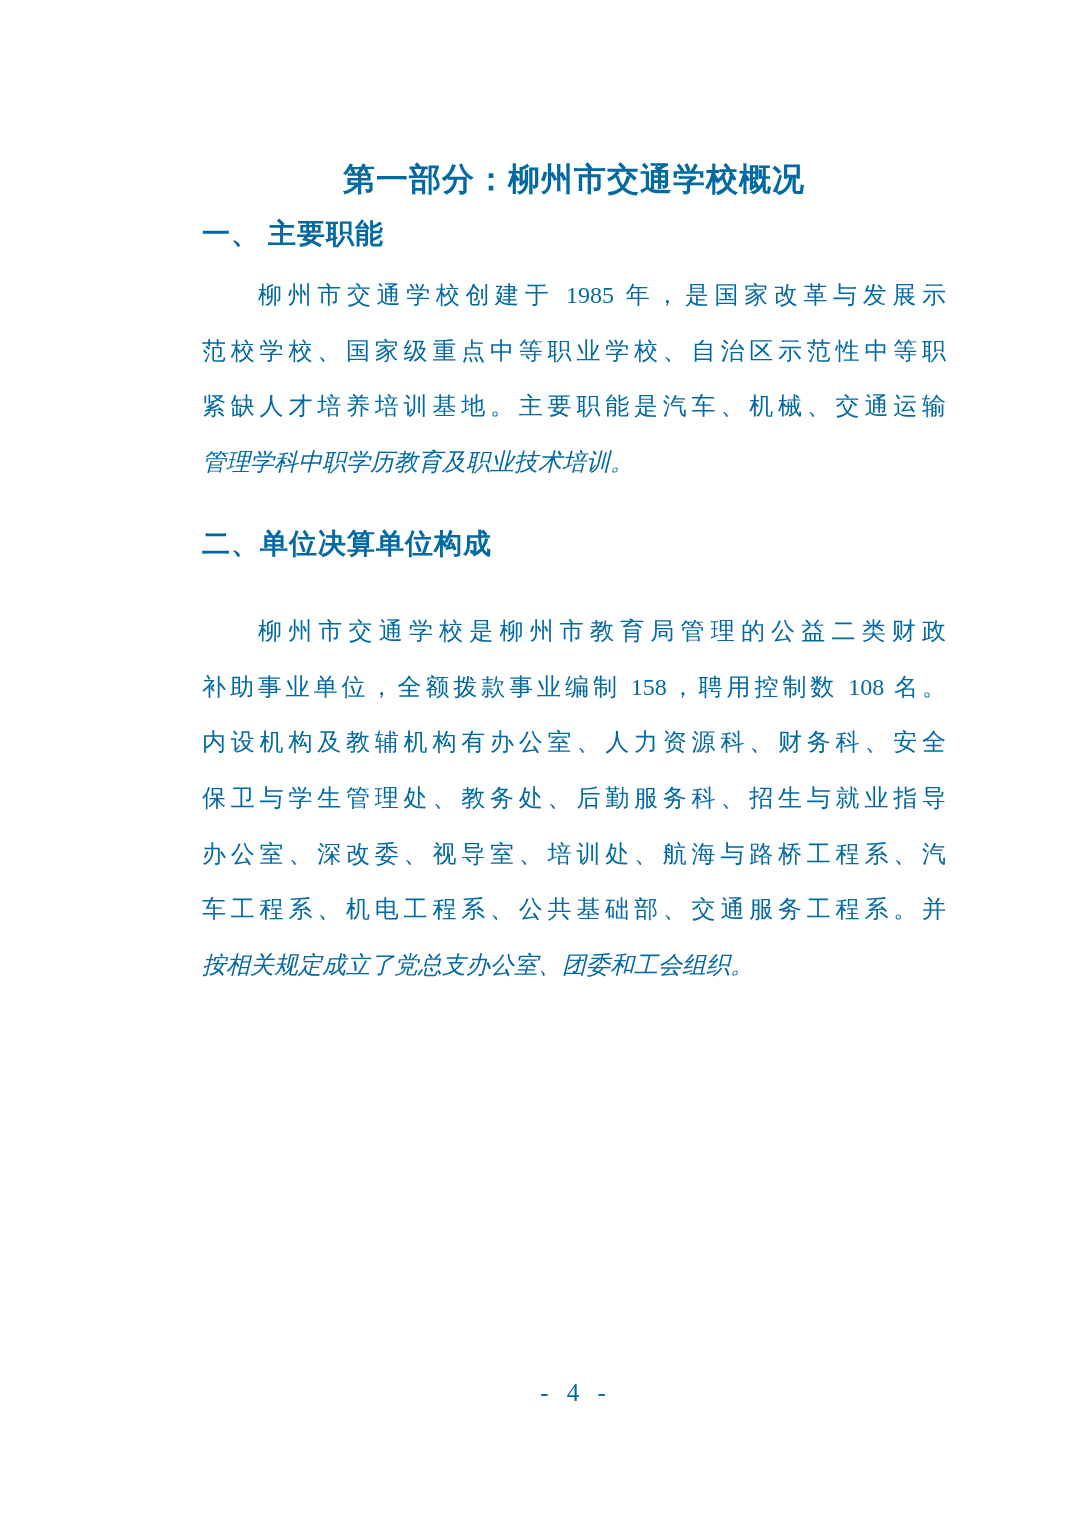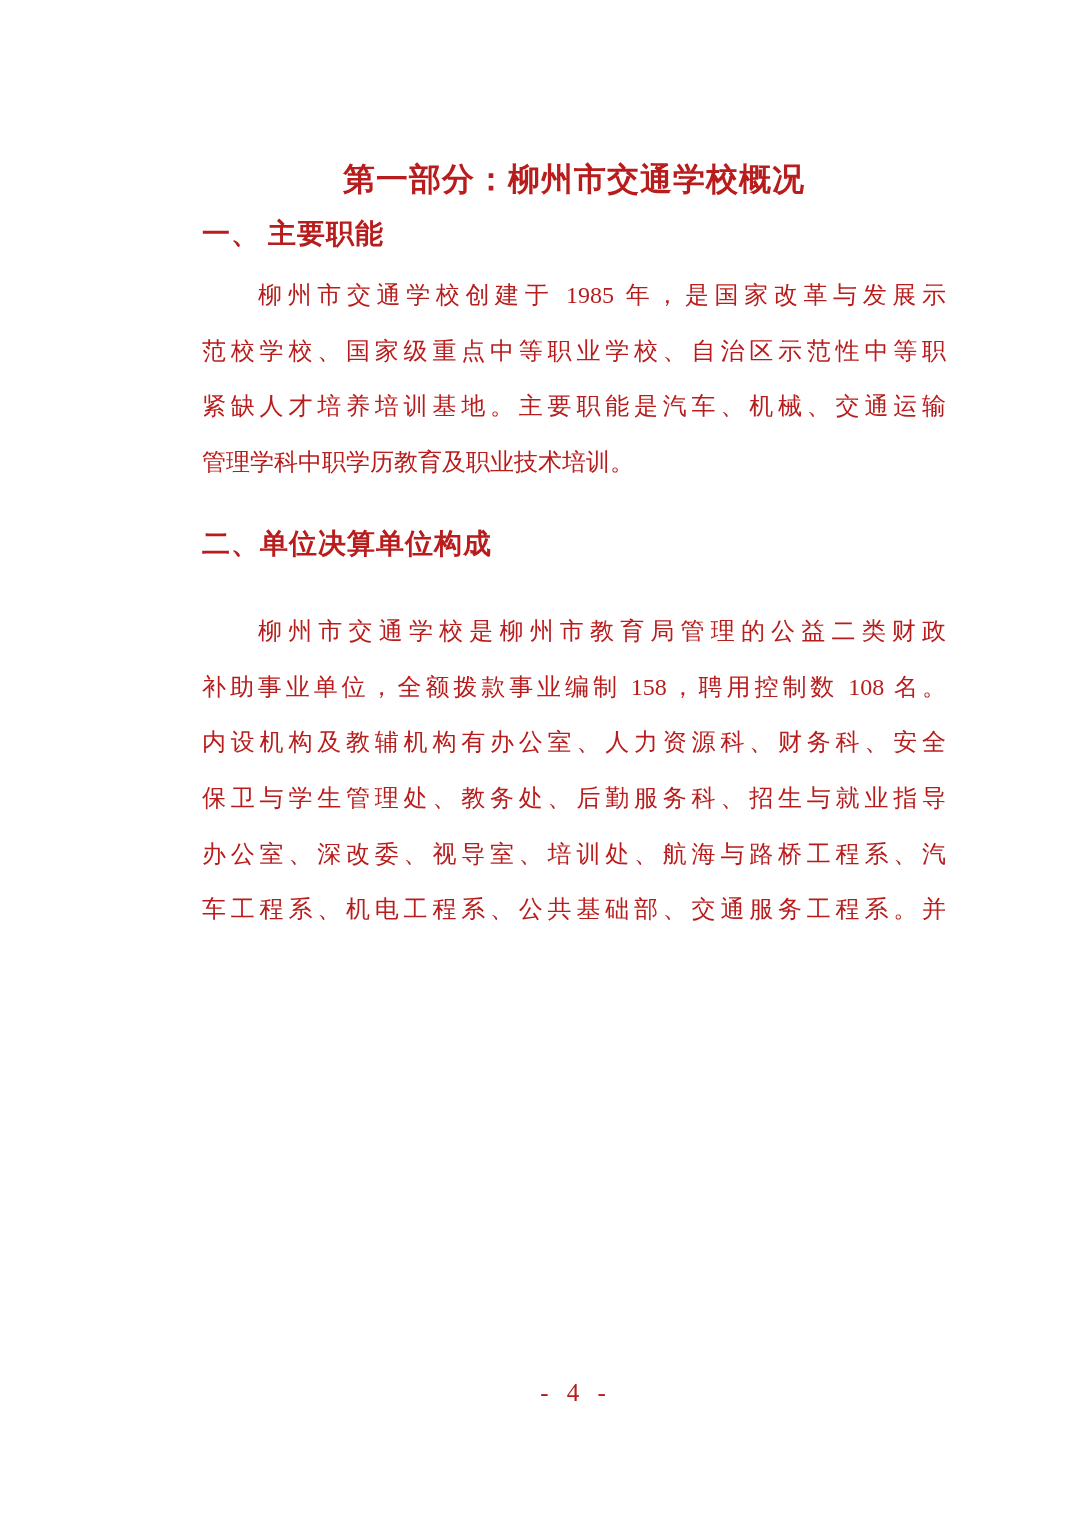--- a/index.html
+++ b/index.html
@@ -7,21 +7,21 @@
     padding: 0;
     background: #ffffff;
   }
   .page {
     position: relative;
     width: 1074px;
     height: 1520px;
     background: #ffffff;
     overflow: hidden;
     font-family: "Liberation Serif", "DejaVu Serif", serif;
-    color: #b91c1c;
+    color: #0369a1;
   }
   .content-block {
     position: absolute;
     left: 202px;
     width: 744px;
   }
   .doc-title {
     top: 151px;
     height: 56px;
     line-height: 56px;
@@ -57,20 +57,21 @@
     text-align: justify;
     text-align-last: justify;
     text-justify: inter-character;
     white-space: nowrap;
   }
   .line.first {
     text-indent: 56px;
   }
   .line.last {
     text-align-last: left;
+    font-style: italic;
   }
   .page-footer {
     top: 1376px;
     height: 34px;
     line-height: 34px;
     font-size: 25px;
     text-align: center;
     letter-spacing: 2px;
     word-spacing: 8px;
   }
@@ -93,17 +94,18 @@
 
   <div class="content-block section-heading second">二、单位决算单位构成</div>
 
   <div class="content-block paragraph second">
       <div class="line first">柳州市交通学校是柳州市教育局管理的公益二类财政</div>
       <div class="line">补助事业单位，全额拨款事业编制 158，聘用控制数 108 名。</div>
       <div class="line">内设机构及教辅机构有办公室、人力资源科、财务科、安全</div>
       <div class="line">保卫与学生管理处、教务处、后勤服务科、招生与就业指导</div>
       <div class="line">办公室、深改委、视导室、培训处、航海与路桥工程系、汽</div>
       <div class="line">车工程系、机电工程系、公共基础部、交通服务工程系。并</div>
+      <div class="line last">按相关规定成立了党总支办公室、团委和工会组织。</div>
     </div>
 
   <div class="content-block page-footer">- 4 -</div>
 
 </div>
 
 </body></html>

